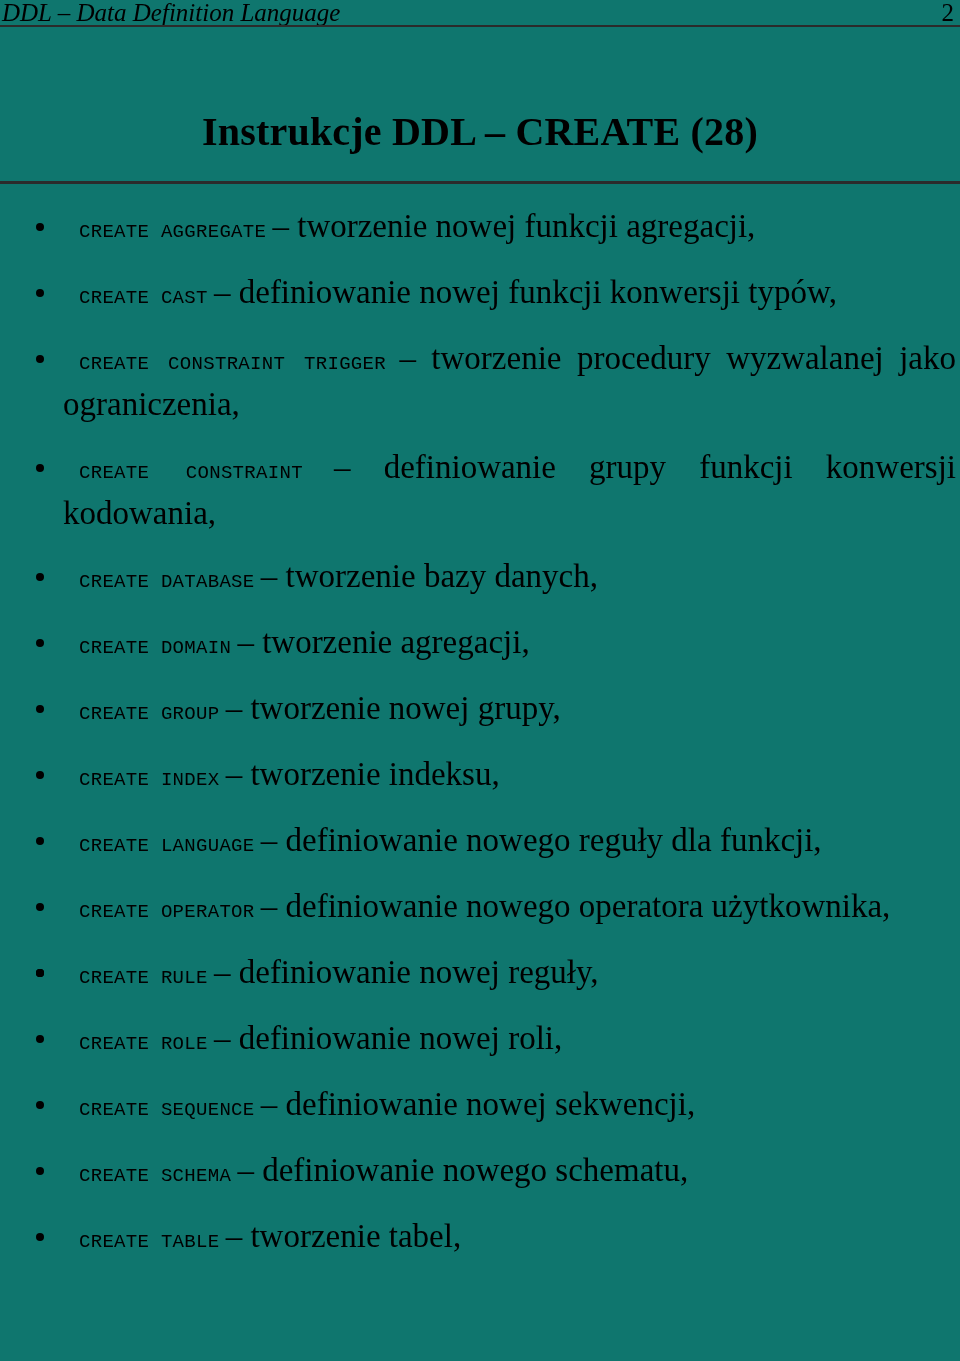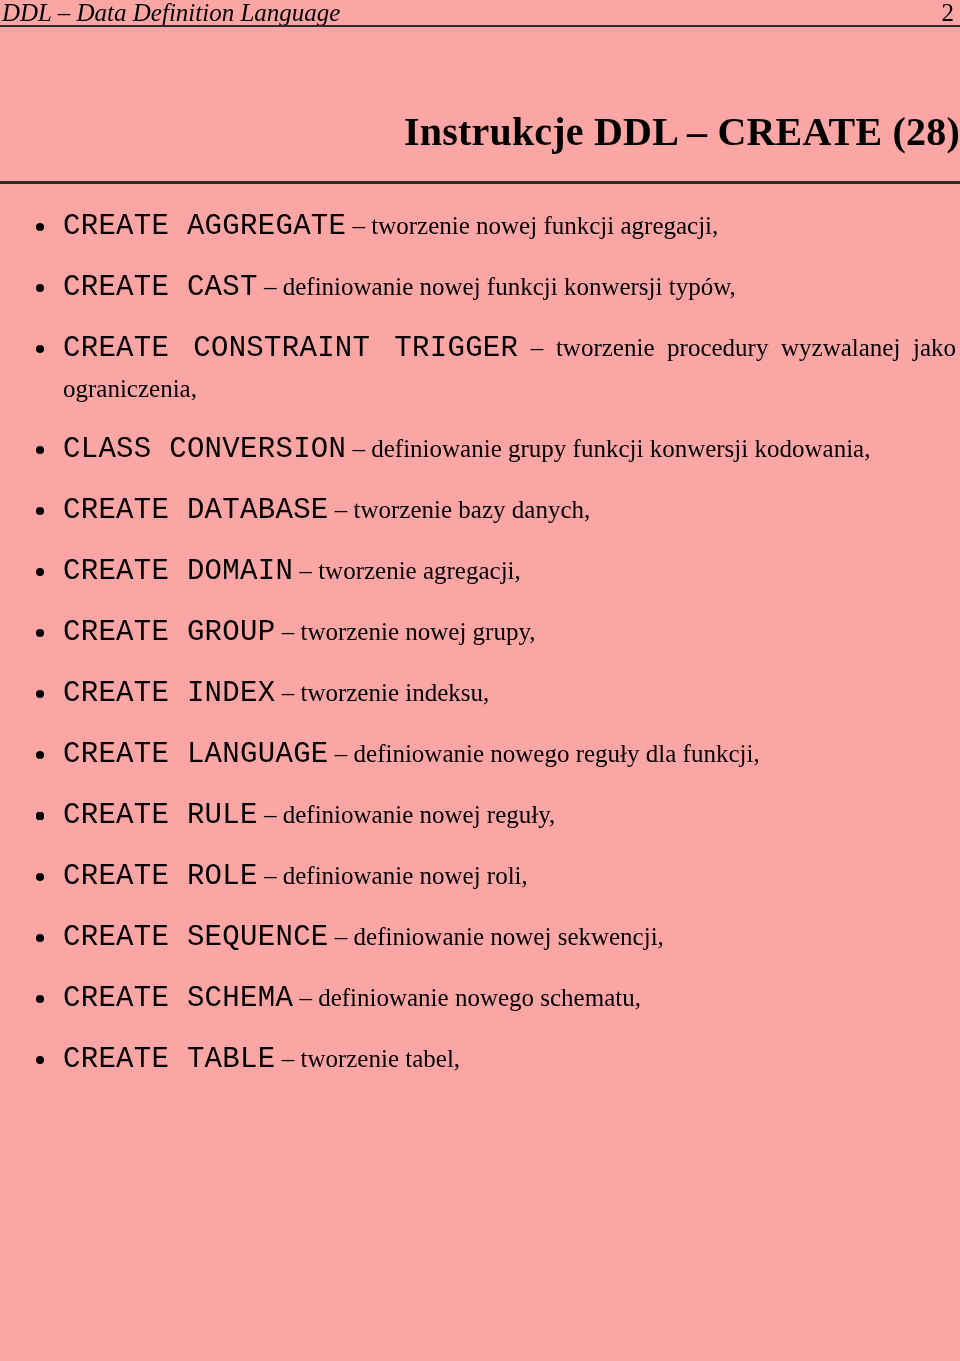--- a/index.html
+++ b/index.html
@@ -4,21 +4,21 @@
 <style>
   html, body {
     margin: 0;
     padding: 0;
     background: #ffffff;
   }
   .page {
     position: relative;
     width: 960px;
     height: 1361px;
-    background: #fca5a5;
+    background: #0f766e;
     overflow: hidden;
     font-family: "Liberation Serif", "DejaVu Serif", serif;
     color: #000000;
   }
 
   
   .header {
     position: absolute;
     left: 0;
     top: 0;
@@ -48,21 +48,21 @@
     height: 2px;
     background: #2b2b2b;
   }
 
   
   .slide-title {
     position: absolute;
     left: 0;
     top: 108px;
     width: 960px;
-    text-align: right;
+    text-align: center;
     font-weight: bold;
     font-size: 40px;
     line-height: 48px;
     letter-spacing: 0.2px;
     white-space: nowrap;
   }
   .rule-title {
     position: absolute;
     left: 0;
     top: 181px;
@@ -92,26 +92,27 @@
     position: absolute;
     left: 6px;
     top: 17px;
     width: 8px;
     height: 8px;
     border-radius: 50%;
     background: #000000;
   }
   .kw {
     font-family: "Liberation Mono", "DejaVu Sans Mono", monospace;
-    font-size: 29px;
+    font-size: 19px;
     letter-spacing: 0.3px;
+    margin-left: 16px;
   }
   .desc {
     font-family: "Liberation Serif", "DejaVu Serif", serif;
-    font-size: 25px;
+    font-size: 33px;
   }
   .item .line-inner { display: inline; }
 </style>
 </head>
 <body>
 
 <div class="page">
 
   <div class="header">
     <div class="header-title">DDL – Data Definition Language</div>
@@ -134,21 +135,21 @@
       <span class="line-inner"><span class="kw">CREATE CAST</span> <span class="desc">– definiowanie nowej funkcji konwersji typów,</span></span>
     </div>
 
     <div class="item">
       <span class="bullet"></span>
       <span class="line-inner"><span class="kw">CREATE CONSTRAINT TRIGGER</span> <span class="desc">– tworzenie procedury wyzwalanej jako ograniczenia,</span></span>
     </div>
 
     <div class="item">
       <span class="bullet"></span>
-      <span class="line-inner"><span class="kw">CLASS CONVERSION</span> <span class="desc">– definiowanie grupy funkcji konwersji kodowania,</span></span>
+      <span class="line-inner"><span class="kw">CREATE CONSTRAINT</span> <span class="desc">– definiowanie grupy funkcji konwersji kodowania,</span></span>
     </div>
 
     <div class="item">
       <span class="bullet"></span>
       <span class="line-inner"><span class="kw">CREATE DATABASE</span> <span class="desc">– tworzenie bazy danych,</span></span>
     </div>
 
     <div class="item">
       <span class="bullet"></span>
       <span class="line-inner"><span class="kw">CREATE DOMAIN</span> <span class="desc">– tworzenie agregacji,</span></span>
@@ -165,20 +166,21 @@
       <span class="line-inner"><span class="kw">CREATE INDEX</span> <span class="desc">– tworzenie indeksu,</span></span>
     </div>
 
     <div class="item">
       <span class="bullet"></span>
       <span class="line-inner"><span class="kw">CREATE LANGUAGE</span> <span class="desc">– definiowanie nowego reguły dla funkcji,</span></span>
     </div>
 
     <div class="item">
       <span class="bullet"></span>
+      <span class="line-inner"><span class="kw">CREATE OPERATOR</span> <span class="desc">– definiowanie nowego operatora użytkownika,</span></span>
     </div>
 
     <div class="item">
       <span class="bullet"></span>
     </div>
 
     <div class="item">
       <span class="bullet"></span>
     </div>
 

